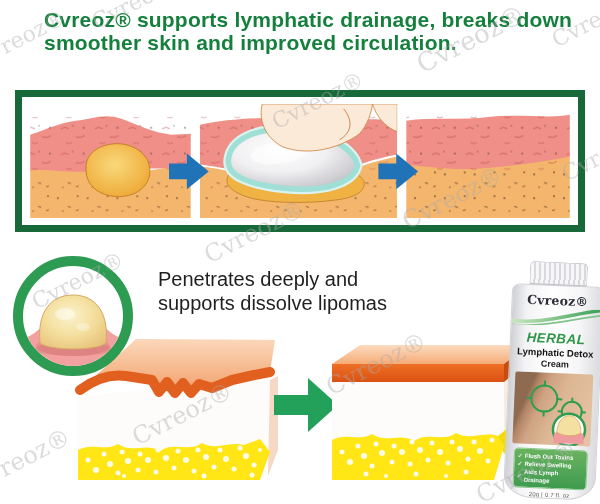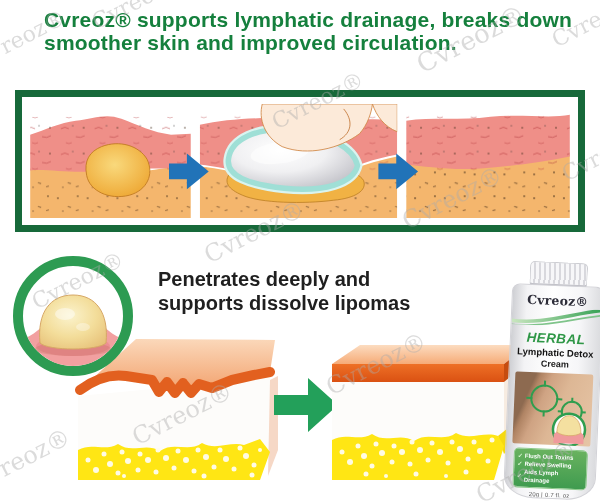--- a/index.html
+++ b/index.html
@@ -8,21 +8,21 @@
   
   .headline{position:absolute;top:9px;left:0;width:600px;text-align:left;z-index:3;
             font-size:21px;line-height:22.5px;font-weight:600;color:#15803d;letter-spacing:.2px;margin-left:44px;}
   .headline span{display:block;}
   
   .frame-box{position:absolute;left:15px;top:90px;width:570px;height:142px;box-sizing:border-box;
              border:7px solid #17693a;background:#fff;z-index:2;}
   .frame-box svg{display:block;}
   
   .closeup-text{position:absolute;left:158px;top:267px;z-index:3;font-size:20px;line-height:24px;
-                font-weight:700;color:#1f1f1f;}
+                font-weight:400;color:#1f1f1f;}
   .closeup-text span{display:block;}
   
   .art{position:absolute;z-index:2;}
   .circle-art{left:10px;top:253px;z-index:4;}
   .blockL{left:64px;top:330px;}
   .arrowG{left:274px;top:378px;}
   .blockR{left:326px;top:336px;}
   
   .wm{position:absolute;z-index:9;color:#ababab;opacity:.42;font-family:"DejaVu Serif",serif;
       transform:rotate(-27deg);pointer-events:none;white-space:nowrap;}

